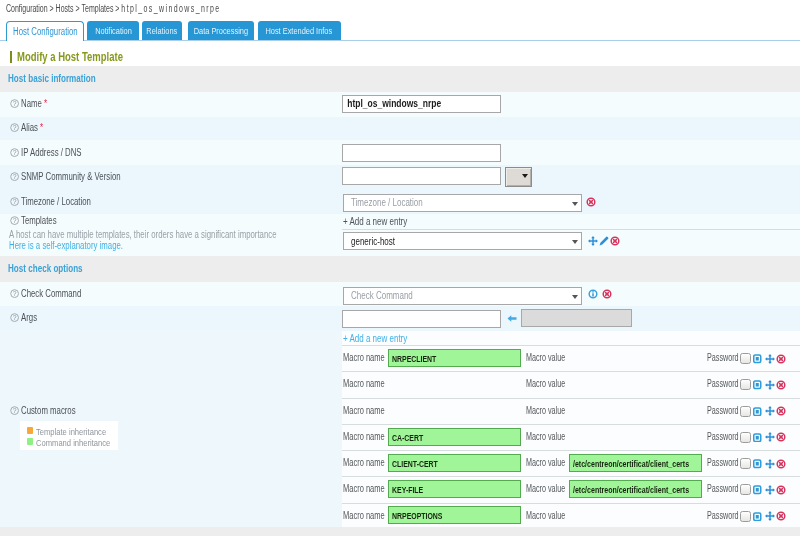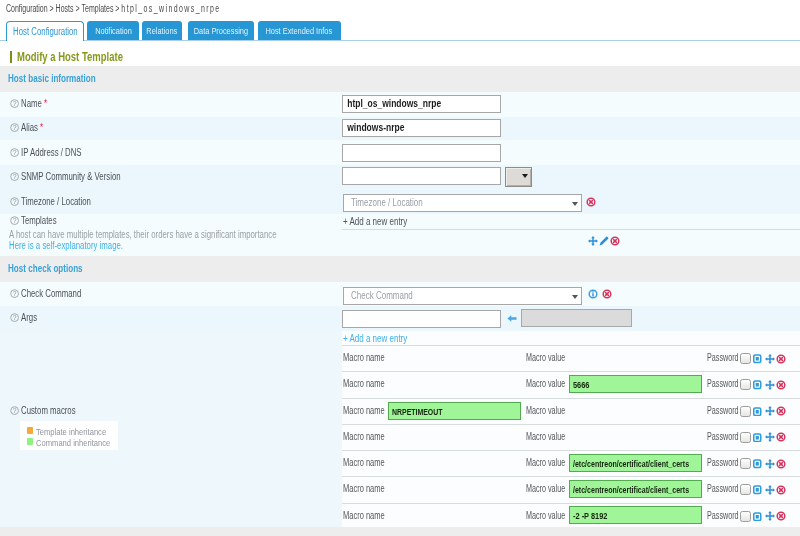--- a/index.html
+++ b/index.html
@@ -128,43 +128,44 @@
       </svg>
     </div>
     <div class="lbl" style="left:21.3px;top:404.7px;">Custom macros</div>
 
 <div class="lbl" style="left:8.5px;top:229px;color:#9aa0a6;">A host can have multiple templates, their orders have a significant importance</div>
 <div class="lbl" style="left:8.5px;top:239.5px;color:#3cb1e6;">Here is a self-explanatory image.</div>
 
 <div class="inp" style="left:342px;top:94.5px;width:159px;height:18px;">
       <div class="itx">htpl_os_windows_nrpe</div>
     </div>
-<div class="inp" style="left:342px;top:119px;width:159px;height:18px;">
-      <div class="itx">windows-nrpe</div>
-    </div>
 <div class="inp" style="left:342px;top:143.5px;width:159px;height:18px;"></div>
 <div class="inp" style="left:342px;top:167px;width:159px;height:18px;"></div>
 
 <div class="a" style="left:504.5px;top:167px;width:27px;height:19.5px;background:#dedbd6;border:1px solid #8f8c87;box-shadow:inset 1px 1px 0 #efede8, inset -1px -1px 0 #b3b0a9;">
 <div style="position:absolute;right:2.5px;top:5.5px;width:0;height:0;border-left:3px solid transparent;border-right:3px solid transparent;border-top:4px solid #1a1a1a;"></div>
 </div>
 
 <div class="sel" style="top:193.5px;">
       <div class="ph">Timezone / Location</div>
       <div class="caret"></div>
     </div>
 <div class="a" style="left:585.7px;top:196.7px;">
       <svg width="10" height="10" viewBox="0 0 10 10">
         <circle cx="5" cy="5" r="3.8" fill="#fff" stroke="#d4355f" stroke-width="1.5"></circle>
         <path d="M3.6 3.6 L6.4 6.4 M6.4 3.6 L3.6 6.4" stroke="#d4355f" stroke-width="1.5" stroke-linecap="round"></path>
       </svg>
     </div>
 
 <div class="lbl" style="left:342.5px;top:215.5px;color:#4d525a;transform:scaleX(0.8);">+ Add a new entry</div>
 
+<div class="sel" style="top:232px;">
+      <div class="ph" style="color:#1c1c1c;">generic-host</div>
+      <div class="caret"></div>
+    </div>
 <div class="a" style="left:588px;top:236.3px;">
       <svg width="10" height="10" viewBox="0 0 11 11">
         <path d="M5.5 0 L7.5 2.4 L3.5 2.4 Z M5.5 11 L7.5 8.6 L3.5 8.6 Z M0 5.5 L2.4 3.5 L2.4 7.5 Z M11 5.5 L8.6 3.5 L8.6 7.5 Z" fill="#2e8fd6"></path>
         <path d="M5.5 1.5 L5.5 9.5 M1.5 5.5 L9.5 5.5" stroke="#2e8fd6" stroke-width="1.6"></path>
       </svg>
     </div>
 <div class="a" style="left:598.5px;top:236px;">
       <svg width="10" height="10" viewBox="0 0 10 10">
         <path d="M0.6 9.4 L1.4 6.7 L7.3 0.8 Q7.9 0.2 8.6 0.9 L9.1 1.4 Q9.8 2.1 9.2 2.7 L3.3 8.6 Z" fill="#2e8fd6"></path>
       </svg>
@@ -213,20 +214,23 @@
 <div class="sep" style="top:228.8px;"></div>
 <div class="sep" style="top:345.1px;"></div>
     <div class="sep" style="top:371.3px;"></div>
     <div class="sep" style="top:397.6px;"></div>
     <div class="sep" style="top:423.8px;"></div>
     <div class="sep" style="top:450.0px;"></div>
     <div class="sep" style="top:476.2px;"></div>
     <div class="sep" style="top:502.5px;"></div>
 
 <div class="mlab" style="left:342.7px;top:352.2px;">Macro name</div>
+<div class="ginp" style="left:387.5px;top:349.0px;">
+      <div class="gtxt" style="transform:scaleX(0.73);">NRPECLIENT</div>
+    </div>
 <div class="mlab" style="left:525.5px;top:352.2px;transform:scaleX(0.72);">Macro value</div>
 <div class="mlab" style="left:706.5px;top:352.2px;transform:scaleX(0.72);">Password</div>
 <div class="cb" style="top:353.2px;"></div>
 <div class="a" style="left:753px;top:354.2px;">
       <svg width="8.5" height="9.5" viewBox="0 0 10 11">
         <rect x="0.9" y="1" width="8.2" height="9" rx="1.8" fill="#fff" stroke="#2d9ddb" stroke-width="1.8"></rect>
         <rect x="3.2" y="3.4" width="3.6" height="4.2" fill="#2f97d4"></rect>
       </svg>
     </div>
 <div class="a" style="left:764.8px;top:353.6px;">
@@ -236,23 +240,20 @@
       </svg>
     </div>
 <div class="a" style="left:776px;top:353.6px;">
       <svg width="10" height="10" viewBox="0 0 10 10">
         <circle cx="5" cy="5" r="3.8" fill="#fff" stroke="#d4355f" stroke-width="1.5"></circle>
         <path d="M3.6 3.6 L6.4 6.4 M6.4 3.6 L3.6 6.4" stroke="#d4355f" stroke-width="1.5" stroke-linecap="round"></path>
       </svg>
     </div>
 <div class="mlab" style="left:342.7px;top:378.4px;">Macro name</div>
 <div class="mlab" style="left:525.5px;top:378.4px;transform:scaleX(0.72);">Macro value</div>
-<div class="ginp" style="left:568.5px;top:375.2px;">
-      <div class="gtxt" style="transform:scaleX(0.78);">5666</div>
-    </div>
 <div class="mlab" style="left:706.5px;top:378.4px;transform:scaleX(0.72);">Password</div>
 <div class="cb" style="top:379.4px;"></div>
 <div class="a" style="left:753px;top:380.4px;">
       <svg width="8.5" height="9.5" viewBox="0 0 10 11">
         <rect x="0.9" y="1" width="8.2" height="9" rx="1.8" fill="#fff" stroke="#2d9ddb" stroke-width="1.8"></rect>
         <rect x="3.2" y="3.4" width="3.6" height="4.2" fill="#2f97d4"></rect>
       </svg>
     </div>
 <div class="a" style="left:764.8px;top:379.8px;">
       <svg width="10" height="10" viewBox="0 0 11 11">
@@ -260,23 +261,20 @@
         <path d="M5.5 1.5 L5.5 9.5 M1.5 5.5 L9.5 5.5" stroke="#2e8fd6" stroke-width="1.6"></path>
       </svg>
     </div>
 <div class="a" style="left:776px;top:379.8px;">
       <svg width="10" height="10" viewBox="0 0 10 10">
         <circle cx="5" cy="5" r="3.8" fill="#fff" stroke="#d4355f" stroke-width="1.5"></circle>
         <path d="M3.6 3.6 L6.4 6.4 M6.4 3.6 L3.6 6.4" stroke="#d4355f" stroke-width="1.5" stroke-linecap="round"></path>
       </svg>
     </div>
 <div class="mlab" style="left:342.7px;top:404.7px;">Macro name</div>
-<div class="ginp" style="left:387.5px;top:401.5px;">
-      <div class="gtxt" style="transform:scaleX(0.73);">NRPETIMEOUT</div>
-    </div>
 <div class="mlab" style="left:525.5px;top:404.7px;transform:scaleX(0.72);">Macro value</div>
 <div class="mlab" style="left:706.5px;top:404.7px;transform:scaleX(0.72);">Password</div>
 <div class="cb" style="top:405.7px;"></div>
 <div class="a" style="left:753px;top:406.7px;">
       <svg width="8.5" height="9.5" viewBox="0 0 10 11">
         <rect x="0.9" y="1" width="8.2" height="9" rx="1.8" fill="#fff" stroke="#2d9ddb" stroke-width="1.8"></rect>
         <rect x="3.2" y="3.4" width="3.6" height="4.2" fill="#2f97d4"></rect>
       </svg>
     </div>
 <div class="a" style="left:764.8px;top:406.1px;">
@@ -285,20 +283,23 @@
         <path d="M5.5 1.5 L5.5 9.5 M1.5 5.5 L9.5 5.5" stroke="#2e8fd6" stroke-width="1.6"></path>
       </svg>
     </div>
 <div class="a" style="left:776px;top:406.1px;">
       <svg width="10" height="10" viewBox="0 0 10 10">
         <circle cx="5" cy="5" r="3.8" fill="#fff" stroke="#d4355f" stroke-width="1.5"></circle>
         <path d="M3.6 3.6 L6.4 6.4 M6.4 3.6 L3.6 6.4" stroke="#d4355f" stroke-width="1.5" stroke-linecap="round"></path>
       </svg>
     </div>
 <div class="mlab" style="left:342.7px;top:430.9px;">Macro name</div>
+<div class="ginp" style="left:387.5px;top:427.7px;">
+      <div class="gtxt" style="transform:scaleX(0.73);">CA-CERT</div>
+    </div>
 <div class="mlab" style="left:525.5px;top:430.9px;transform:scaleX(0.72);">Macro value</div>
 <div class="mlab" style="left:706.5px;top:430.9px;transform:scaleX(0.72);">Password</div>
 <div class="cb" style="top:431.9px;"></div>
 <div class="a" style="left:753px;top:432.9px;">
       <svg width="8.5" height="9.5" viewBox="0 0 10 11">
         <rect x="0.9" y="1" width="8.2" height="9" rx="1.8" fill="#fff" stroke="#2d9ddb" stroke-width="1.8"></rect>
         <rect x="3.2" y="3.4" width="3.6" height="4.2" fill="#2f97d4"></rect>
       </svg>
     </div>
 <div class="a" style="left:764.8px;top:432.3px;">
@@ -307,20 +308,23 @@
         <path d="M5.5 1.5 L5.5 9.5 M1.5 5.5 L9.5 5.5" stroke="#2e8fd6" stroke-width="1.6"></path>
       </svg>
     </div>
 <div class="a" style="left:776px;top:432.3px;">
       <svg width="10" height="10" viewBox="0 0 10 10">
         <circle cx="5" cy="5" r="3.8" fill="#fff" stroke="#d4355f" stroke-width="1.5"></circle>
         <path d="M3.6 3.6 L6.4 6.4 M6.4 3.6 L3.6 6.4" stroke="#d4355f" stroke-width="1.5" stroke-linecap="round"></path>
       </svg>
     </div>
 <div class="mlab" style="left:342.7px;top:457.1px;">Macro name</div>
+<div class="ginp" style="left:387.5px;top:453.9px;">
+      <div class="gtxt" style="transform:scaleX(0.73);">CLIENT-CERT</div>
+    </div>
 <div class="mlab" style="left:525.5px;top:457.1px;transform:scaleX(0.72);">Macro value</div>
 <div class="ginp" style="left:568.5px;top:453.9px;">
       <div class="gtxt" style="transform:scaleX(0.74);">/etc/centreon/certificat/client_certs</div>
     </div>
 <div class="mlab" style="left:706.5px;top:457.1px;transform:scaleX(0.72);">Password</div>
 <div class="cb" style="top:458.1px;"></div>
 <div class="a" style="left:753px;top:459.1px;">
       <svg width="8.5" height="9.5" viewBox="0 0 10 11">
         <rect x="0.9" y="1" width="8.2" height="9" rx="1.8" fill="#fff" stroke="#2d9ddb" stroke-width="1.8"></rect>
         <rect x="3.2" y="3.4" width="3.6" height="4.2" fill="#2f97d4"></rect>
@@ -332,20 +336,23 @@
         <path d="M5.5 1.5 L5.5 9.5 M1.5 5.5 L9.5 5.5" stroke="#2e8fd6" stroke-width="1.6"></path>
       </svg>
     </div>
 <div class="a" style="left:776px;top:458.5px;">
       <svg width="10" height="10" viewBox="0 0 10 10">
         <circle cx="5" cy="5" r="3.8" fill="#fff" stroke="#d4355f" stroke-width="1.5"></circle>
         <path d="M3.6 3.6 L6.4 6.4 M6.4 3.6 L3.6 6.4" stroke="#d4355f" stroke-width="1.5" stroke-linecap="round"></path>
       </svg>
     </div>
 <div class="mlab" style="left:342.7px;top:483.4px;">Macro name</div>
+<div class="ginp" style="left:387.5px;top:480.2px;">
+      <div class="gtxt" style="transform:scaleX(0.73);">KEY-FILE</div>
+    </div>
 <div class="mlab" style="left:525.5px;top:483.4px;transform:scaleX(0.72);">Macro value</div>
 <div class="ginp" style="left:568.5px;top:480.2px;">
       <div class="gtxt" style="transform:scaleX(0.74);">/etc/centreon/certificat/client_certs</div>
     </div>
 <div class="mlab" style="left:706.5px;top:483.4px;transform:scaleX(0.72);">Password</div>
 <div class="cb" style="top:484.4px;"></div>
 <div class="a" style="left:753px;top:485.4px;">
       <svg width="8.5" height="9.5" viewBox="0 0 10 11">
         <rect x="0.9" y="1" width="8.2" height="9" rx="1.8" fill="#fff" stroke="#2d9ddb" stroke-width="1.8"></rect>
         <rect x="3.2" y="3.4" width="3.6" height="4.2" fill="#2f97d4"></rect>
@@ -357,24 +364,24 @@
         <path d="M5.5 1.5 L5.5 9.5 M1.5 5.5 L9.5 5.5" stroke="#2e8fd6" stroke-width="1.6"></path>
       </svg>
     </div>
 <div class="a" style="left:776px;top:484.8px;">
       <svg width="10" height="10" viewBox="0 0 10 10">
         <circle cx="5" cy="5" r="3.8" fill="#fff" stroke="#d4355f" stroke-width="1.5"></circle>
         <path d="M3.6 3.6 L6.4 6.4 M6.4 3.6 L3.6 6.4" stroke="#d4355f" stroke-width="1.5" stroke-linecap="round"></path>
       </svg>
     </div>
 <div class="mlab" style="left:342.7px;top:509.6px;">Macro name</div>
+<div class="ginp" style="left:387.5px;top:506.4px;">
+      <div class="gtxt" style="transform:scaleX(0.73);">NRPEOPTIONS</div>
+    </div>
 <div class="mlab" style="left:525.5px;top:509.6px;transform:scaleX(0.72);">Macro value</div>
-<div class="ginp" style="left:568.5px;top:506.4px;">
-      <div class="gtxt" style="transform:scaleX(0.78);">-2 -P 8192</div>
-    </div>
 <div class="mlab" style="left:706.5px;top:509.6px;transform:scaleX(0.72);">Password</div>
 <div class="cb" style="top:510.6px;"></div>
 <div class="a" style="left:753px;top:511.6px;">
       <svg width="8.5" height="9.5" viewBox="0 0 10 11">
         <rect x="0.9" y="1" width="8.2" height="9" rx="1.8" fill="#fff" stroke="#2d9ddb" stroke-width="1.8"></rect>
         <rect x="3.2" y="3.4" width="3.6" height="4.2" fill="#2f97d4"></rect>
       </svg>
     </div>
 <div class="a" style="left:764.8px;top:511.0px;">
       <svg width="10" height="10" viewBox="0 0 11 11">

